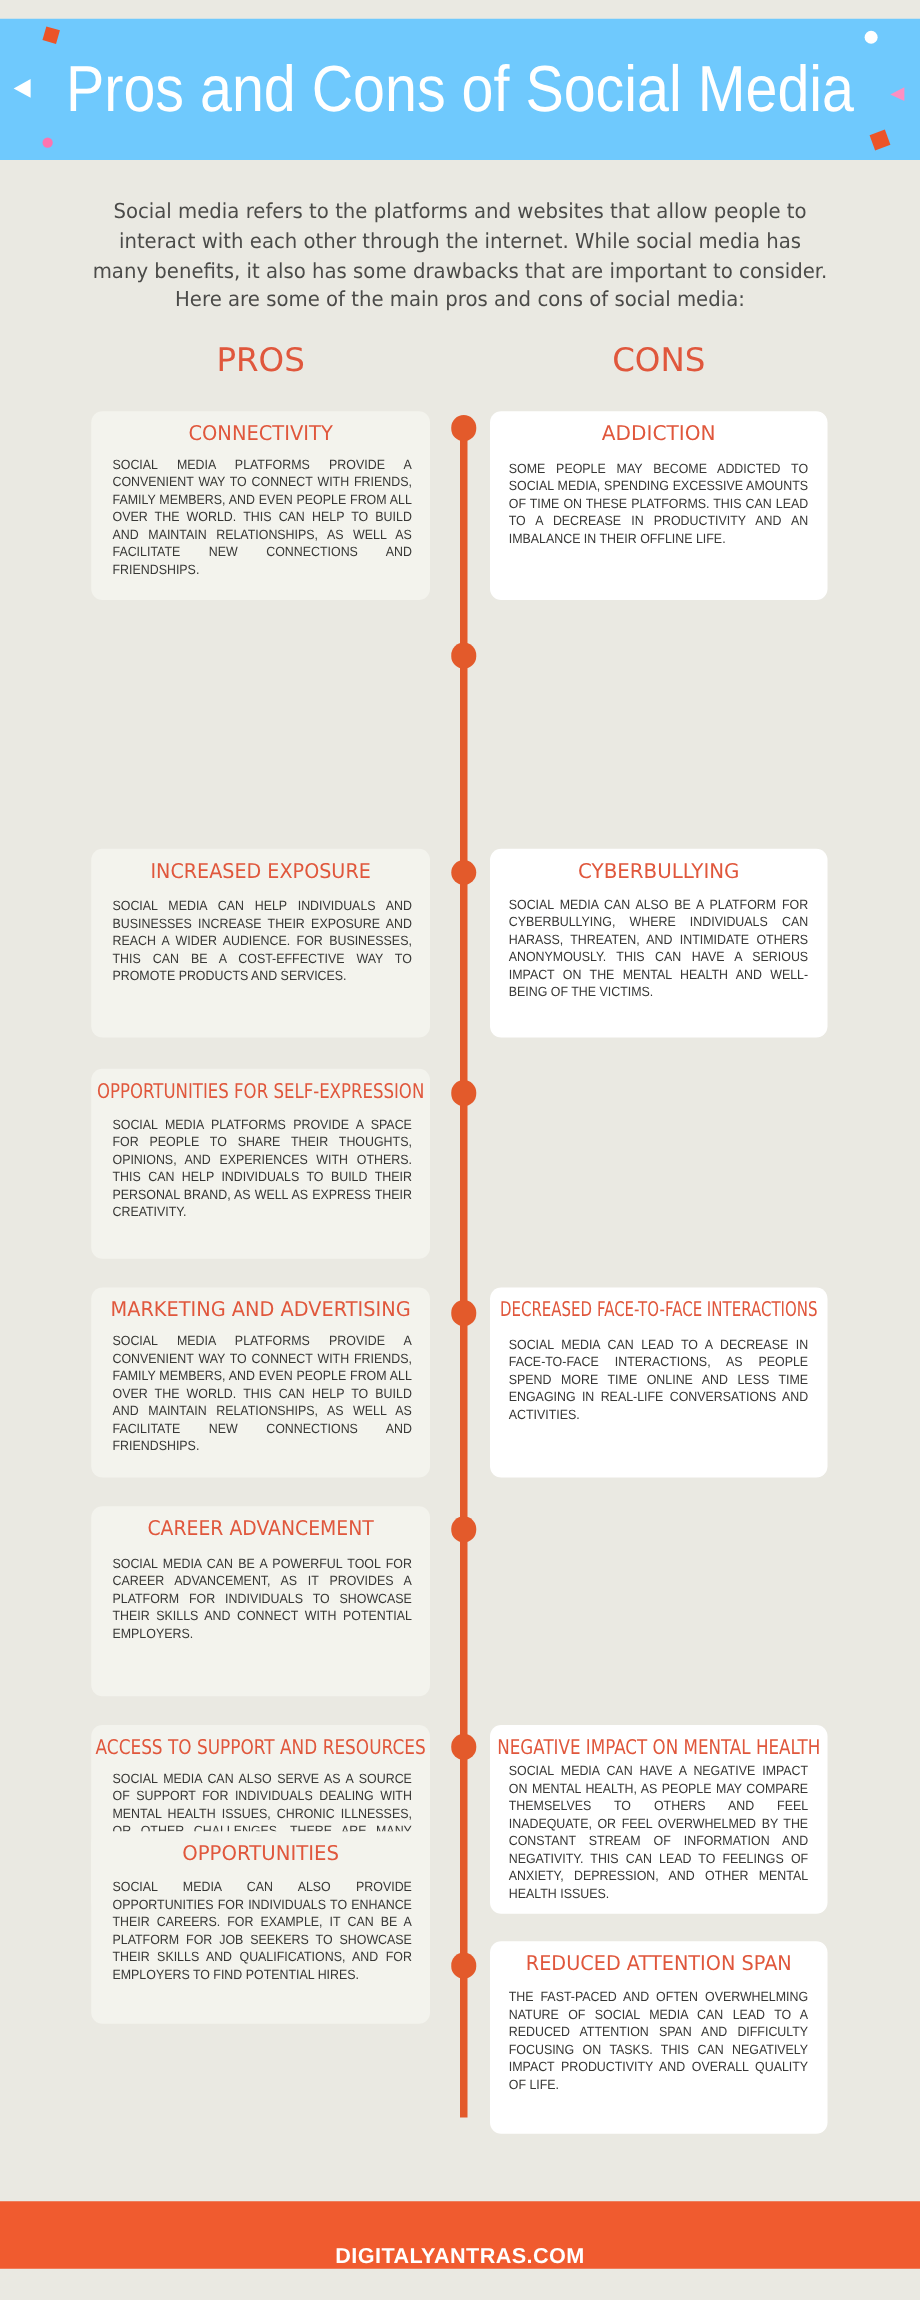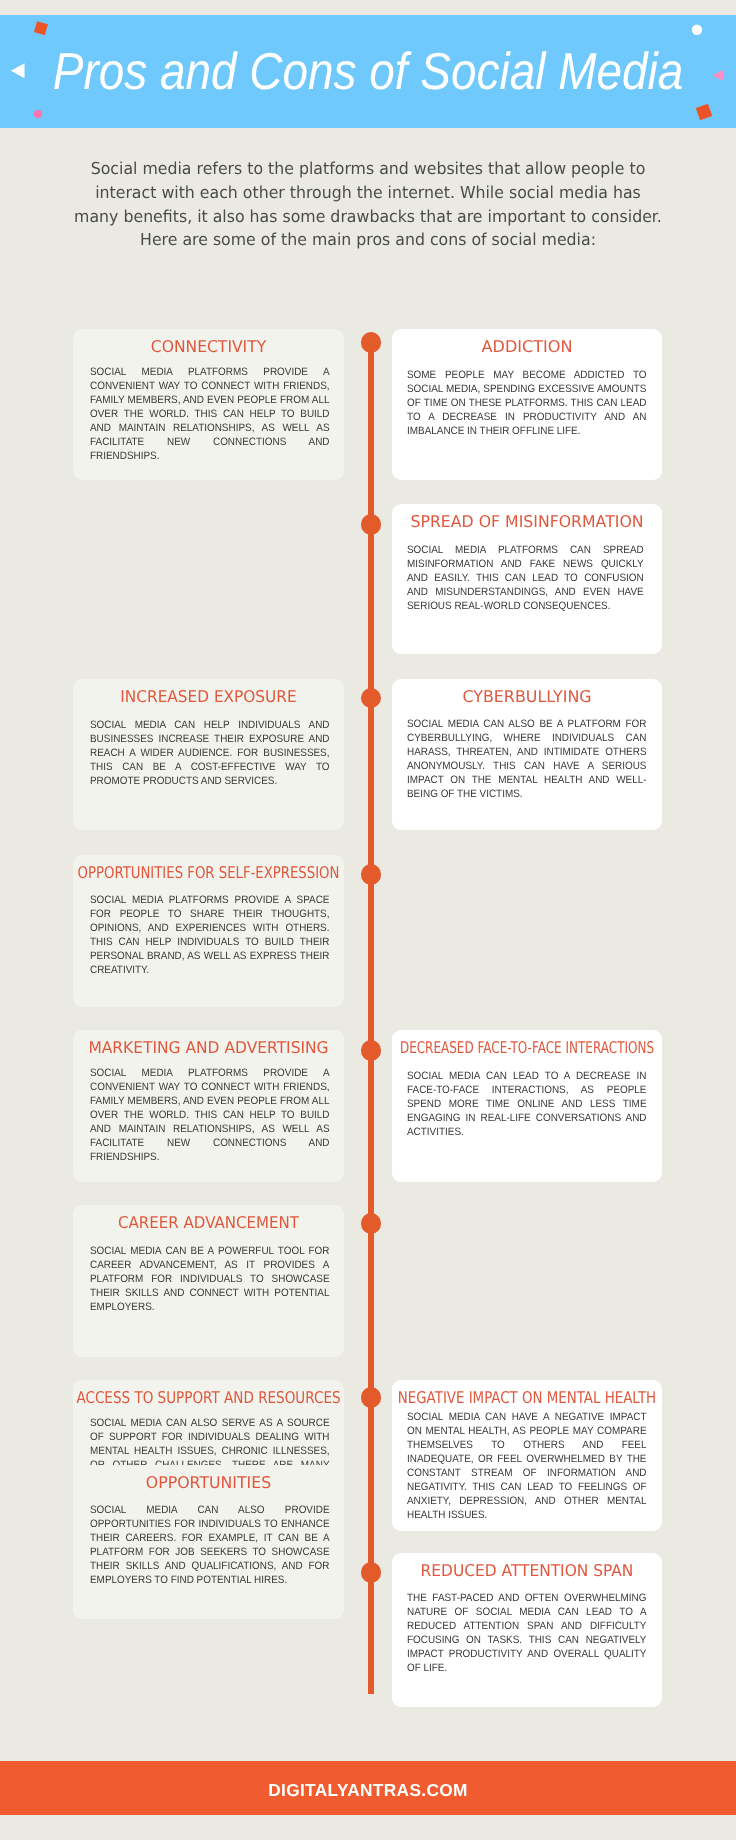--- a/index.html
+++ b/index.html
@@ -10,21 +10,21 @@
     font-family: "Liberation Sans", sans-serif;
     overflow: hidden;
     -webkit-font-smoothing: antialiased;
     text-rendering: geometricPrecision;
   }
   .page { position: relative; width: 736px; height: 1840px; background: #EAE9E2; overflow: hidden; }
 
   
   .banner {
     position: absolute; left: 0; top: 15px; width: 736px; height: 113px;
-    background: #6FC9FD; overflow: hidden; font-style: italic;
+    background: #6FC9FD; overflow: hidden;
   }
   .banner-title {
     position: absolute; left: 0; top: 0; width: 736px; height: 113px;
     display: flex; align-items: center; justify-content: center;
     color: #FFFFFF; font-size: 52px; font-weight: 400;
     white-space: nowrap;
     transform: scaleX(0.883); transform-origin: center center;
     font-family: "Liberation Sans", sans-serif;
   }
   .decor { position: absolute; }
@@ -74,21 +74,21 @@
     position: absolute;
     color: #373735; font-size: 10.7px; line-height: 14.03px;
     text-align: justify; text-justify: inter-word;
     font-family: "Liberation Sans", sans-serif;
     transform-origin: left top;
   }
 
   
   .footer {
     position: absolute; left: 0; top: 1761px; width: 736px; height: 54px;
-    background: #F05B2F; display: flex; align-items: center; justify-content: center;
+    background: #F05B2F; display: flex; align-items: flex-end; justify-content: center;
     padding-top: 4px;
   }
   .footer-text {
     color: #FFFFFF; font-size: 17.3px; font-weight: bold; letter-spacing: 0.35px;
     font-family: "Liberation Sans", sans-serif;
   }
 </style>
 </head>
 <body>
 
@@ -111,20 +111,22 @@
         <path d="M13.5 4.7 L13.5 15.7 L2.2 10.5 Z" fill="#FE8FC2"></path>
       </svg>
     <svg class="decor" style="left:690px;top:83px;" width="28" height="28" viewBox="0 0 28 28">
         <rect x="7.5" y="7.5" width="13" height="13" fill="#EC5428" transform="rotate(-20 14 14)"></rect>
       </svg>
     <div class="banner-title">Pros and Cons of Social Media</div>
   </div>
 
   <div class="intro">Social media refers to the platforms and websites that allow people to interact with each other through the internet. While social media has many benefits, it also has some drawbacks that are important to consider. Here are some of the main pros and cons of social media:</div>
 
+  <div class="col-head pros">PROS</div>
+  <div class="col-head cons">CONS</div>
 
   <div class="timeline"></div>
   <div id="dots">
       <div class="tl-dot" style="top: 331.8px;"></div>
       <div class="tl-dot" style="top: 514.4px;"></div>
       <div class="tl-dot" style="top: 687.6px;"></div>
       <div class="tl-dot" style="top: 863.8px;"></div>
       <div class="tl-dot" style="top: 1040.2px;"></div>
       <div class="tl-dot" style="top: 1213.3px;"></div>
       <div class="tl-dot" style="top: 1386.8px;"></div>
@@ -132,24 +134,20 @@
     </div>
 
   <div class="grid" id="grid">
       <div class="card pro" style="top: 329px; height: 151px;">
         <div class="card-title" style="top: 10.1px; transform: scaleX(0.956);">CONNECTIVITY</div>
         <div class="card-body" style="left: 17.4px; width: 258px; transform: scaleX(0.9283); top: 35.7px;">SOCIAL MEDIA PLATFORMS PROVIDE A CONVENIENT WAY TO CONNECT WITH FRIENDS, FAMILY MEMBERS, AND EVEN PEOPLE FROM ALL OVER THE WORLD. THIS CAN HELP TO BUILD AND MAINTAIN RELATIONSHIPS, AS WELL AS FACILITATE NEW CONNECTIONS AND FRIENDSHIPS.</div>
       </div>
       <div class="card con" style="top: 329px; height: 151px;">
         <div class="card-title" style="top: 10.1px; transform: scaleX(0.988);">ADDICTION</div>
         <div class="card-body" style="left: 15px; width: 258px; transform: scaleX(0.9283); top: 38.7px;">SOME PEOPLE MAY BECOME ADDICTED TO SOCIAL MEDIA, SPENDING EXCESSIVE AMOUNTS OF TIME ON THESE PLATFORMS. THIS CAN LEAD TO A DECREASE IN PRODUCTIVITY AND AN IMBALANCE IN THEIR OFFLINE LIFE.</div>
-      </div>
-      <div class="card con" style="top: 504px; height: 150px;">
-        <div class="card-title" style="top: 10.1px; transform: scaleX(0.966);">SPREAD OF MISINFORMATION</div>
-        <div class="card-body" style="left: 15px; width: 255px; transform: scaleX(0.9283); top: 38.7px;">SOCIAL MEDIA PLATFORMS CAN SPREAD MISINFORMATION AND FAKE NEWS QUICKLY AND EASILY. THIS CAN LEAD TO CONFUSION AND MISUNDERSTANDINGS, AND EVEN HAVE SERIOUS REAL-WORLD CONSEQUENCES.</div>
       </div>
       <div class="card pro" style="top: 679px; height: 151px;">
         <div class="card-title" style="top: 10.1px; transform: scaleX(0.941);">INCREASED EXPOSURE</div>
         <div class="card-body" style="left: 17.4px; width: 258px; transform: scaleX(0.9283); top: 38.7px;">SOCIAL MEDIA CAN HELP INDIVIDUALS AND BUSINESSES INCREASE THEIR EXPOSURE AND REACH A WIDER AUDIENCE. FOR BUSINESSES, THIS CAN BE A COST-EFFECTIVE WAY TO PROMOTE PRODUCTS AND SERVICES.</div>
       </div>
       <div class="card con" style="top: 679px; height: 151px;">
         <div class="card-title" style="top: 10.1px; transform: scaleX(0.976);">CYBERBULLYING</div>
         <div class="card-body" style="left: 15px; width: 258px; transform: scaleX(0.9283); top: 38.2px;">SOCIAL MEDIA CAN ALSO BE A PLATFORM FOR CYBERBULLYING, WHERE INDIVIDUALS CAN HARASS, THREATEN, AND INTIMIDATE OTHERS ANONYMOUSLY. THIS CAN HAVE A SERIOUS IMPACT ON THE MENTAL HEALTH AND WELL-BEING OF THE VICTIMS.</div>
       </div>
       <div class="card pro" style="top: 855px; height: 152px;">

